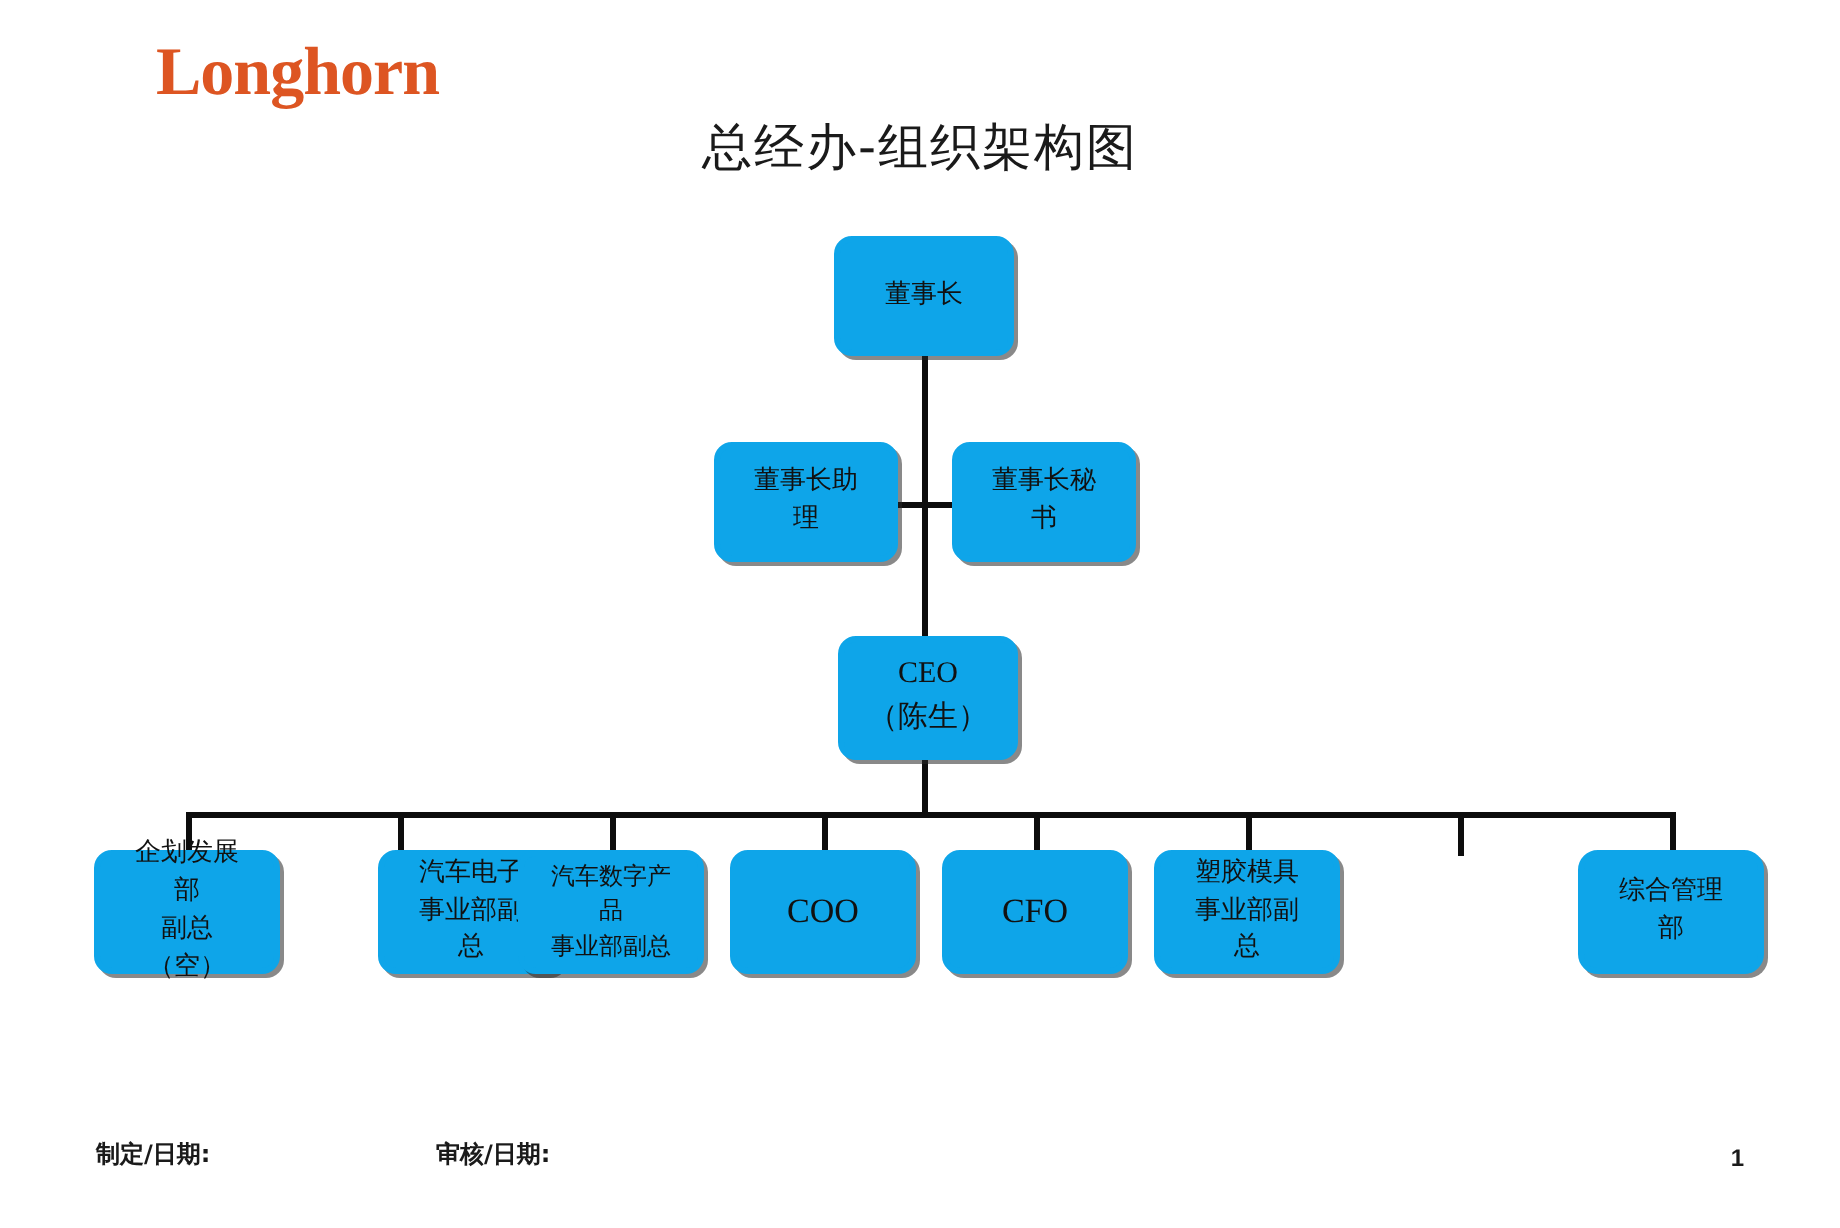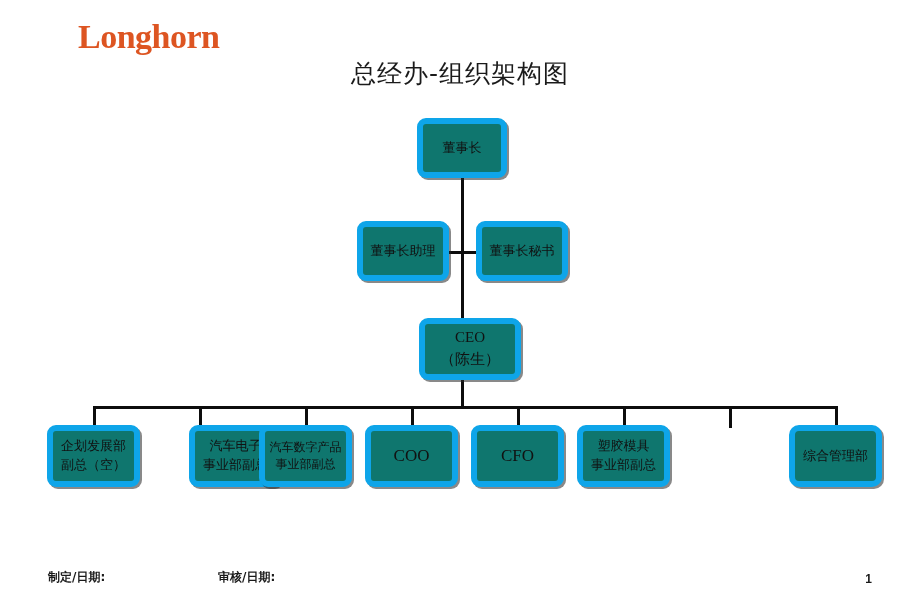--- a/index.html
+++ b/index.html
@@ -49,33 +49,33 @@
     left: 0;
     top: 0;
     width: 920px;
     height: 614px;
   }
 
   
   .node {
     position: absolute;
     box-sizing: border-box;
-    background: #0f766e;
-    border: 6px solid #0ea5e9;
+    background: #0ea5e9;
+    border: 3px solid #0ea5e9;
     border-radius: 9px;
     box-shadow: 2px 2px 0 rgba(40,40,40,0.55);
     display: flex;
     align-items: center;
     justify-content: center;
     text-align: center;
     font-family: "DejaVu Sans", sans-serif;
     font-size: 13px;
     color: #111111;
     line-height: 1.45;
-    padding: 2px 2px;
+    padding: 2px 12px;
     z-index: 2;
   }
   .node.latin {
     font-family: "Liberation Serif", serif;
     font-size: 17px;
   }
   .node.mixed {
     font-family: "Liberation Serif", serif;
     font-size: 15px;
   }
@@ -134,21 +134,21 @@
     <span class="node-label">董事长</span>
   </div>
 
   <div class="node" style="left:357px; top:221px; width:92px; height:60px;">
     <span class="node-label">董事长助理</span>
   </div>
   <div class="node" style="left:476px; top:221px; width:92px; height:60px;">
     <span class="node-label">董事长秘书</span>
   </div>
 
-  <div class="node mixed" style="left:419px; top:318px; width:102px; height:62px;">
+  <div class="node mixed" style="left:419px; top:318px; width:90px; height:62px;">
     <span class="node-label">CEO
 （陈生）</span>
   </div>
 
   <div class="node" style="left:47px; top:425px; width:93px; height:62px;">
     <span class="node-label">企划发展部
 副总（空）</span>
   </div>
 
   <div class="node" style="left:153px; top:425px; width:93px; height:62px;margin-left:36px;">

